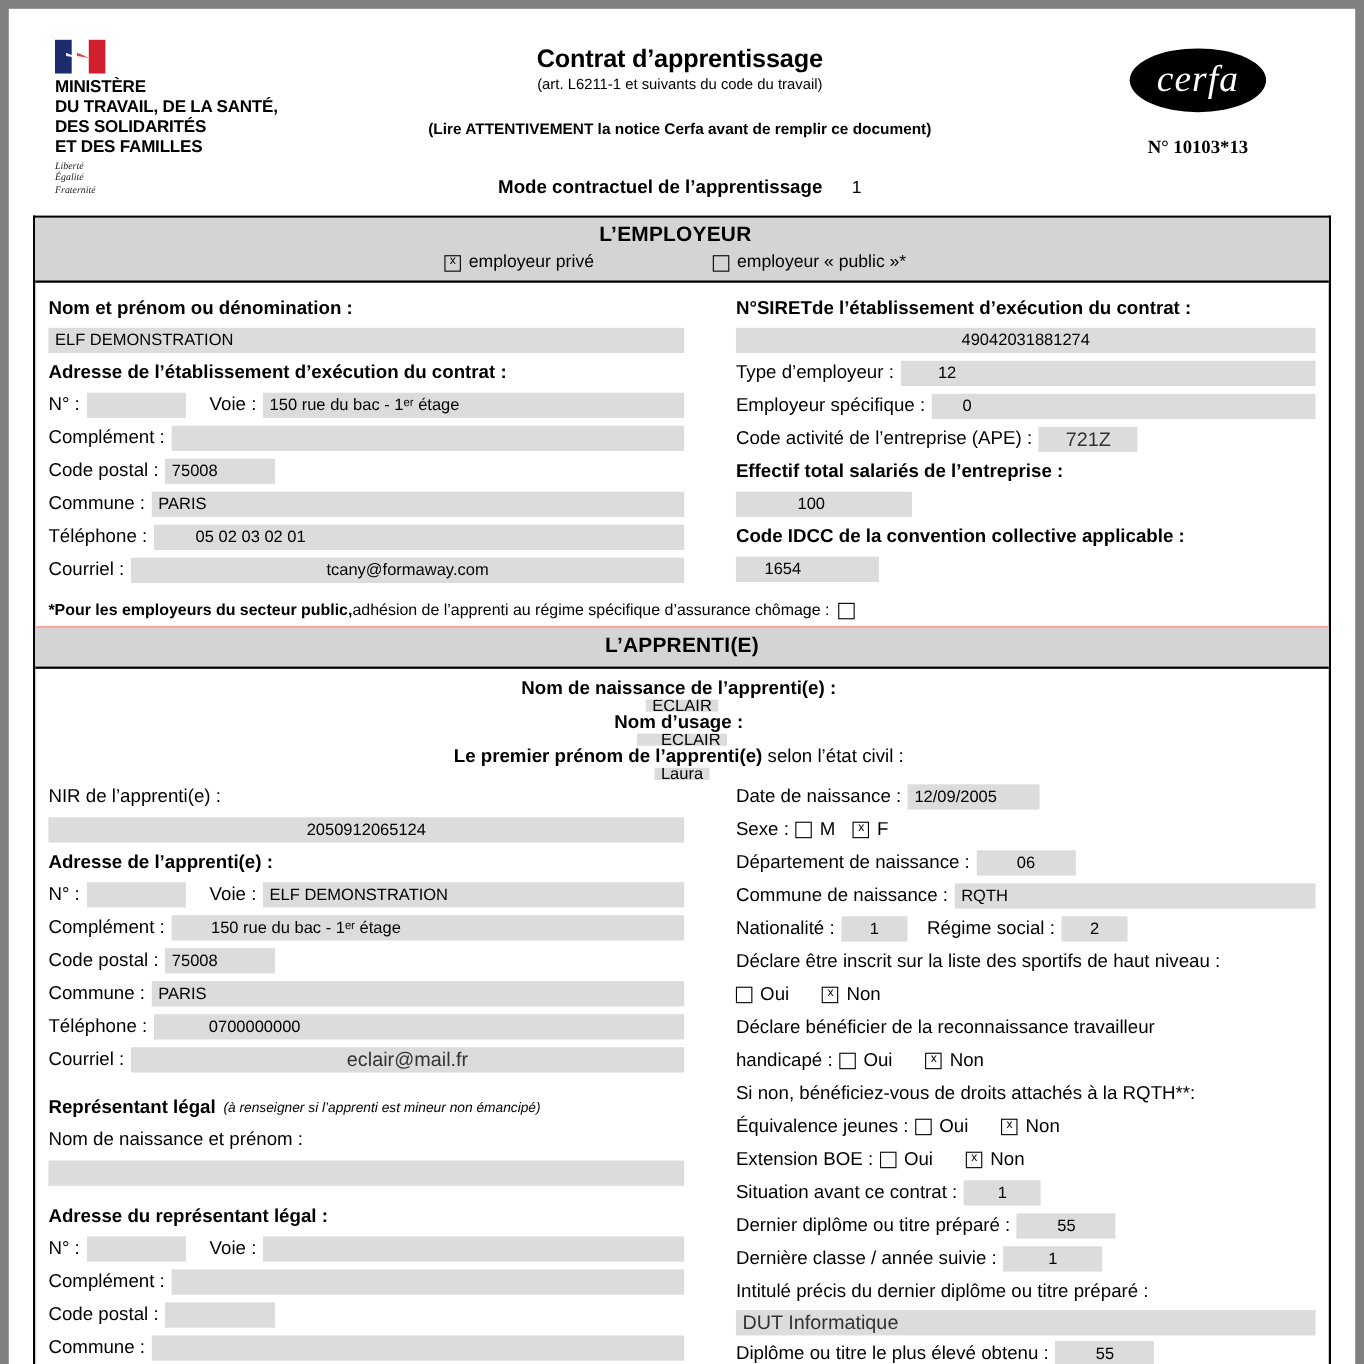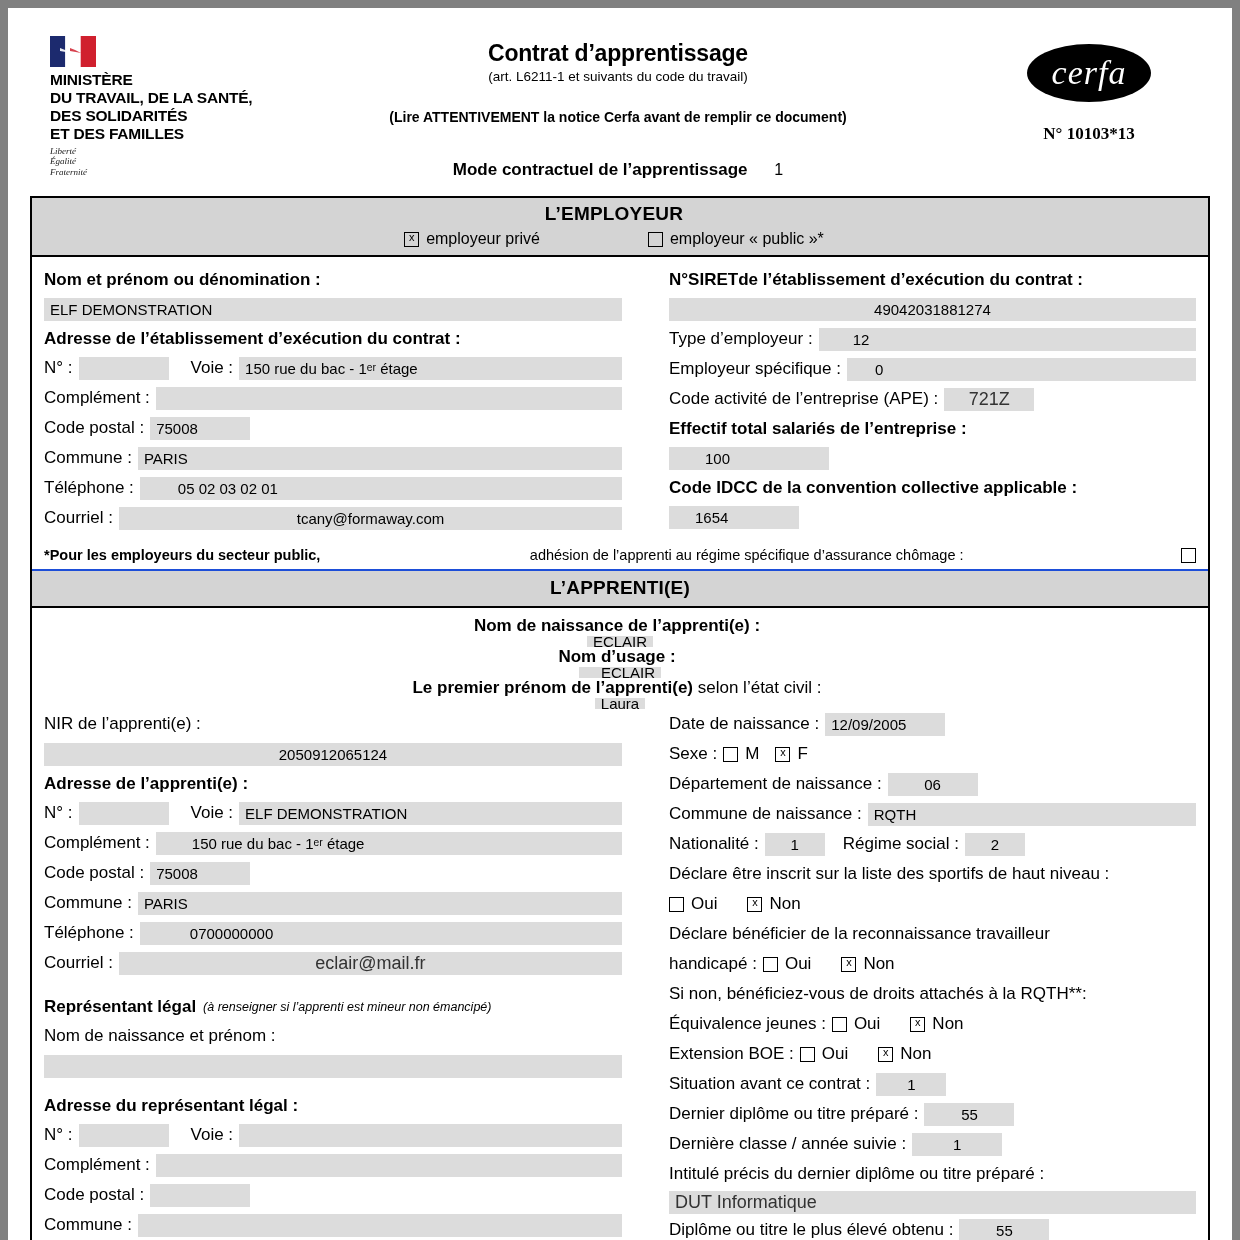--- a/index.html
+++ b/index.html
@@ -247,32 +247,32 @@
             <div class="fld grow" style="padding-left:28px">0</div>
           </div>
 
           <div class="row">
             <span class="lab">Code activité de l’entreprise (APE) :</span>
             <div class="fld w90 c small">721Z</div>
           </div>
 
           <div class="hdr">Effectif total salariés de l’entreprise :</div>
           <div class="row">
-              <div class="fld w160" style="padding-left:36px">100</div>
+              <div class="fld w160" style="padding-left:56px">100</div>
             </div>
 
           <div class="hdr">Code IDCC de la convention collective applicable :</div>
           <div class="row">
               <div class="fld w130" style="padding-left:26px">1654</div>
             </div>
         </div>
       </div>
     </div>
 
-    <div class="note" style="border-bottom:2px solid #1d4ed8;justify-content:space-between;">
+    <div class="note" style="border-bottom:2px solid #fca5a5;">
       <b>*Pour les employeurs du secteur public,</b>
         <span> adhésion de l’apprenti au régime spécifique d’assurance chômage :</span>
       <span class="cb" style="margin-left:8px"></span>
     </div>
 
     <div class="band" style="padding:6px 0 7px 0;">
       <div class="band-title">L’APPRENTI(E)</div>
     </div>
 
     <div class="sec-body">

